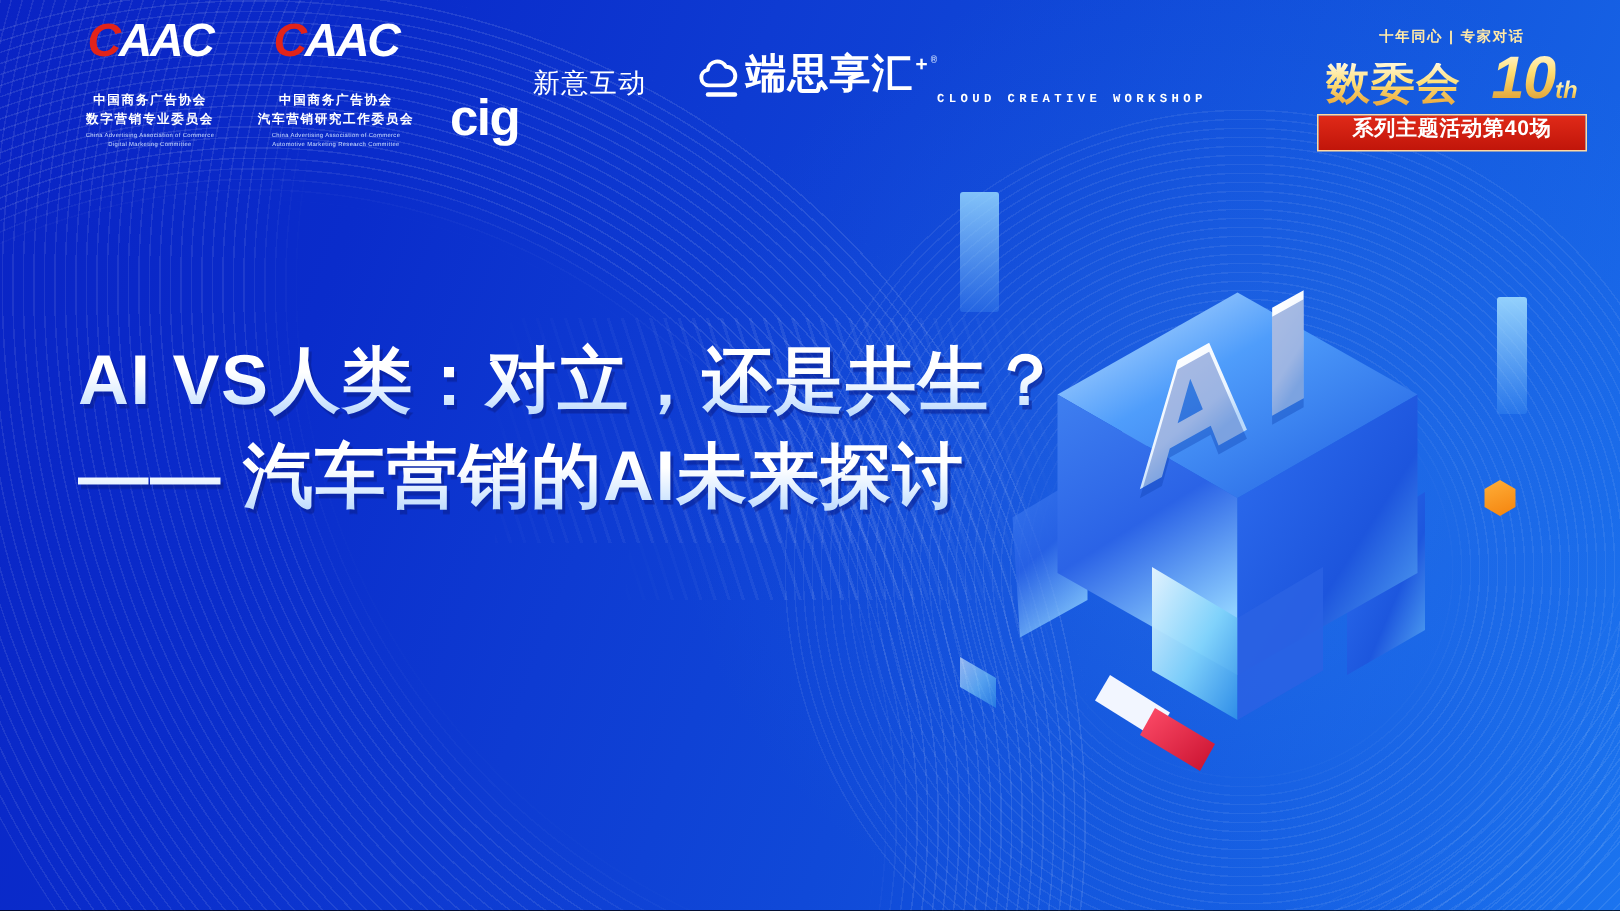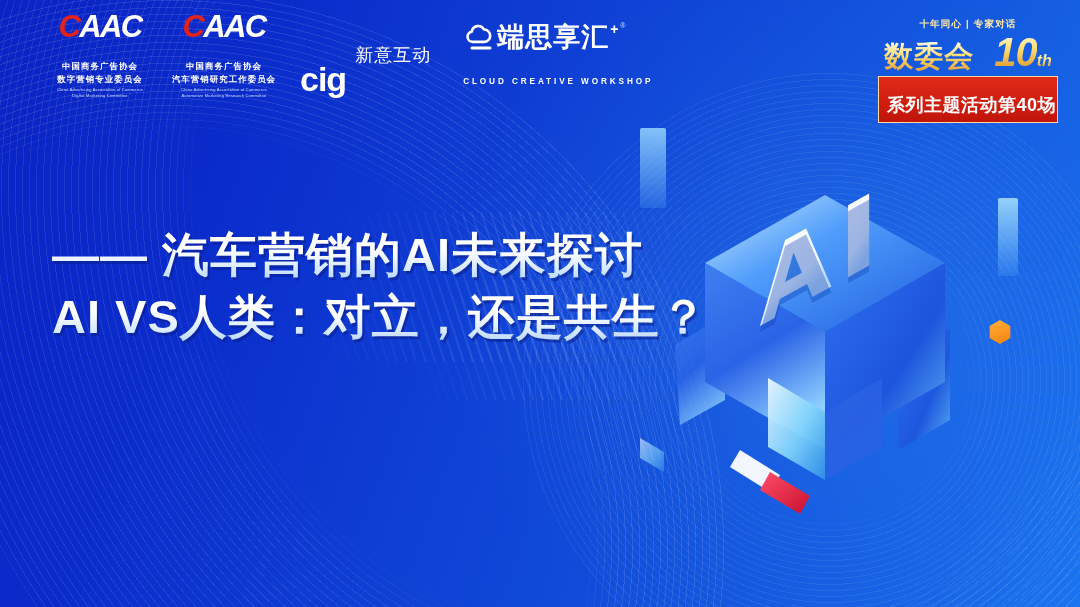--- a/index.html
+++ b/index.html
@@ -159,22 +159,23 @@
     margin-top: 48px;
   }
   .cig-cn {
     font-size: 18px;
     font-weight: normal;
     color: #fff;
     letter-spacing: 1px;
   }
 
   .cloud-logo {
-    display: flex; flex-direction: column; align-items: flex-start;
+    display: flex; align-items: flex-end;
     margin-left: 16px;
+    font-family: Liberation Mono, monospace;
   }
   .cloud-main { display: flex; align-items: flex-start; }
   .cloud-glyph { margin-right: 4px; }
   .cloud-cn {
     font-size: 27px;
     font-weight: bold;
     color: #fff;
     letter-spacing: 1px;
     line-height: 1;
   }
@@ -238,24 +239,24 @@
     font-style: italic;
     background: linear-gradient(180deg, #fffbe8 0%, #ffdf74 45%, #d99327 100%);
     -webkit-background-clip: text;
     background-clip: text;
     color: transparent;
   }
   .badge-banner {
     margin-top: 4px;
     background: linear-gradient(180deg, #e02a18 0%, #c1150a 100%);
     color: #fff;
-    font-size: 18px;
+    font-size: 14px;
     font-weight: bold;
     letter-spacing: .5px;
-    padding: 16px 8px 5px;
+    padding: 0 8px 5px;
     border: 1px solid #ffd9a0;
     white-space: nowrap;
   }
 
   
   .tag-wrap { position: absolute; left: 52px; top: 168px; z-index: 15; }
   .tag-pill {
     position: relative;
     display: inline-flex;
     align-items: center;
@@ -386,22 +387,22 @@
     <div class="badge-main">
       <span class="badge-cn">数委会</span>
       <span class="badge-num">10</span>
       <span class="badge-th">th</span>
     </div>
     <div class="badge-banner">系列主题活动第40场</div>
   </div>
 
 
   <div class="title-block">
+    <div class="title-line l1">AI VS人类：对立，还是共生？</div>
     <div class="title-line l2">—— 汽车营销的AI未来探讨</div>
-    <div class="title-line l1">AI VS人类：对立，还是共生？</div>
   </div>
 
   <div class="art">
     <div class="bar bar-1"></div>
     <div class="bar bar-2"></div>
     <div class="hexagon"></div>
 
     <svg width="420" height="420" viewBox="0 0 420 420">
       <defs>
         <linearGradient id="gTop" x1="0" y1="0" x2="1" y2="1">

